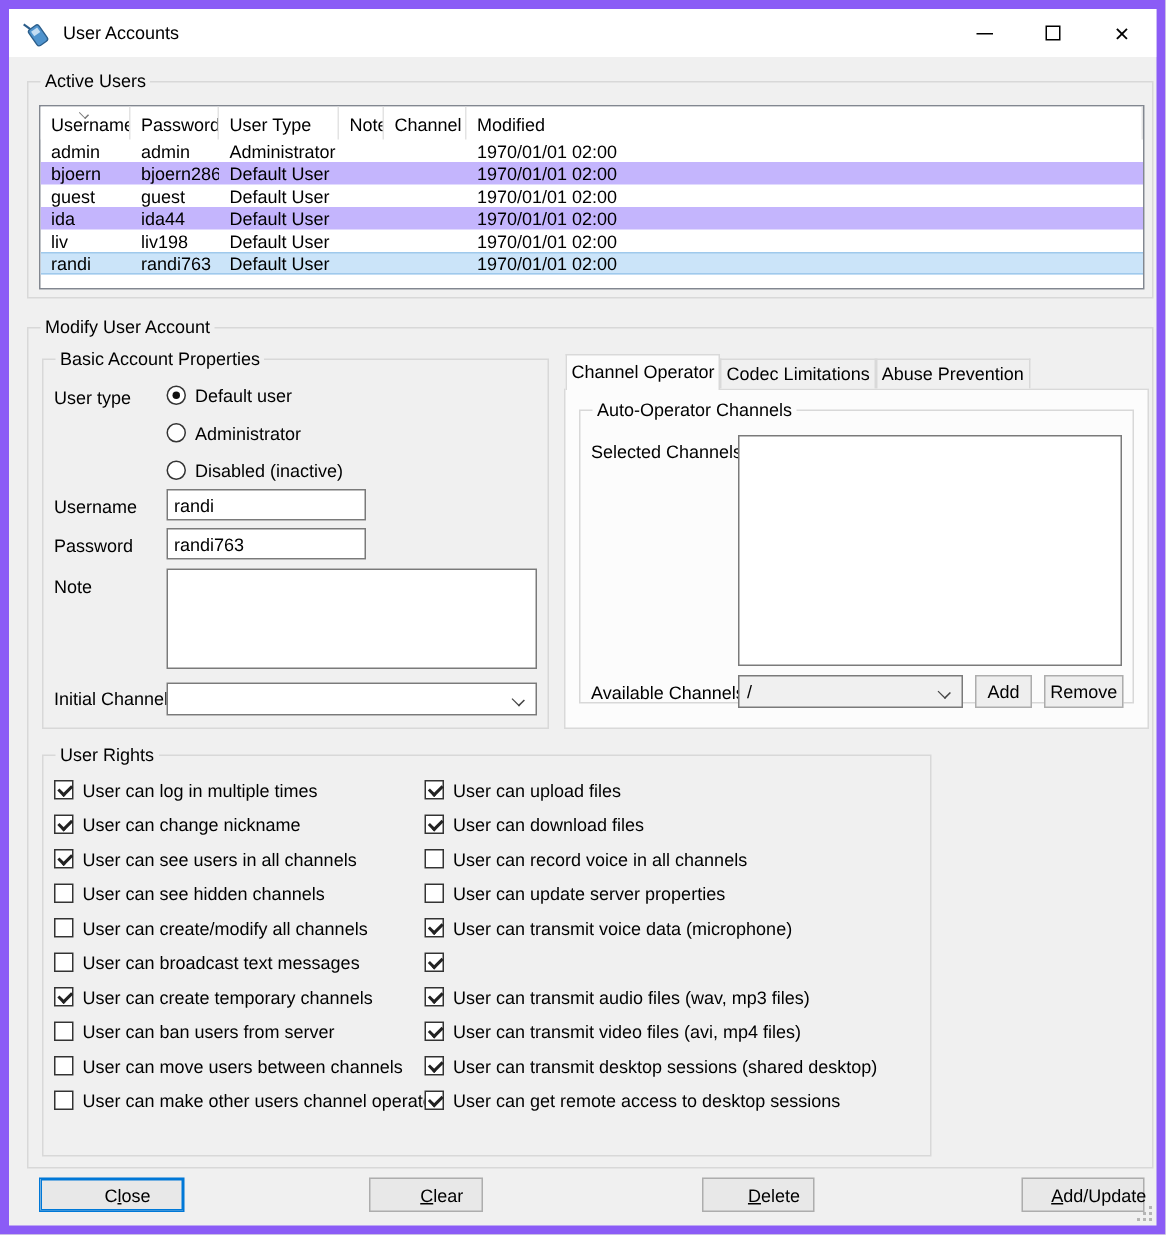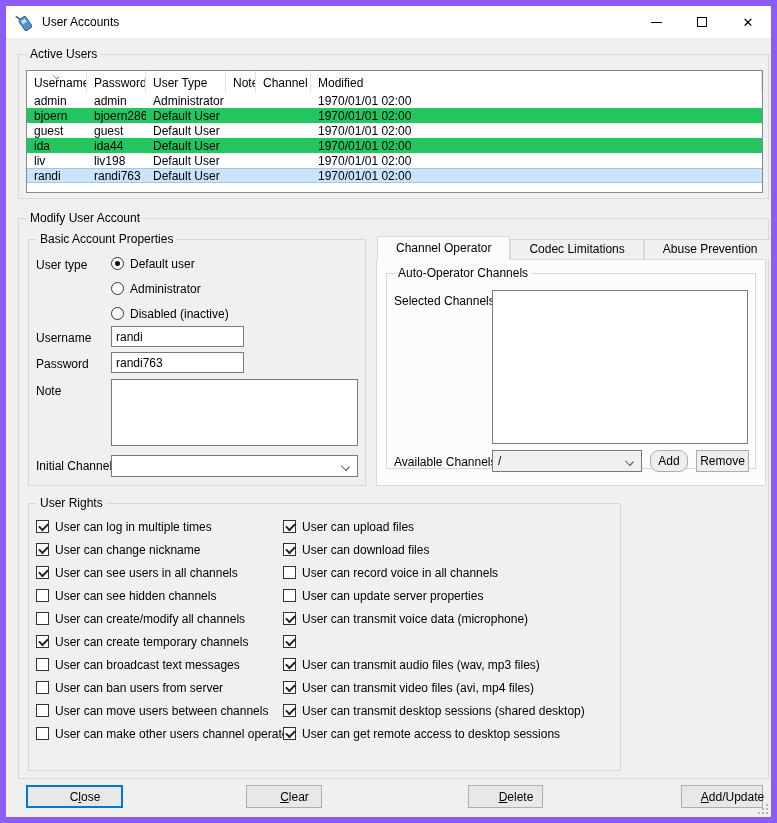--- a/index.html
+++ b/index.html
@@ -24,21 +24,21 @@
   
   .table { position:absolute; left:20px; top:64px; width:737px; height:123px;
     background:#fff; border:1px solid #828790; overflow:hidden; }
   .thead { display:flex; height:22px; background:#fff; }
   .th { position:relative; display:flex; align-items:flex-end; padding:0 0 3px 7px;
     border-right:1px solid #e3e3e3; white-space:nowrap; overflow:hidden; }
   .sortchev { position:absolute; top:2px; left:26px; width:6px; height:6px; }
   .sortchev::after { content:""; position:absolute; left:0; top:0; width:5px; height:5px;
     border:solid #777; border-width:0 1px 1px 0; transform:rotate(45deg) scale(1,0.6); }
   .tr { display:flex; height:15px; align-items:center; }
-  .tr.alt { background:#22c55e; }
+  .tr.alt { background:#c4b5fd; }
   .tr.sel { background:#cbe4f9; box-shadow:inset 0 1px #9fc9ec, inset 0 -1px #9fc9ec; }
   .td { padding-left:7px; white-space:nowrap; overflow:hidden; }
   .c0{width:60px}.c1{width:59px}.c2{width:80px}.c3{width:30px}.c4{width:55px}.c5{flex:1}
   
   .label { position:absolute; white-space:nowrap; }
   .input { position:absolute; background:#fff; border:1px solid #7a7a7a; padding:0 4px;
     font-size:12px; outline:none; }
   .listbox { position:absolute; background:#fff; border:1px solid #7a7a7a; }
   .combo { position:absolute; background:#fff; border:1px solid #7a7a7a; display:flex;
     align-items:center; padding-left:5px; }
@@ -51,21 +51,21 @@
   .radio.selected::after { content:""; position:absolute; left:3px; top:3px; width:5px; height:5px;
     border-radius:50%; background:#111; }
   .rlabel { margin-left:6px; white-space:nowrap; }
   .cbrow { display:flex; align-items:center; height:13px; margin-bottom:10px; }
   .cb { width:13px; height:13px; border:1px solid #333; background:#fff; position:relative; flex:0 0 13px; }
   .cb.checked::after { content:""; position:absolute; left:2px; top:2px; width:7px; height:4px;
     border-left:2px solid #222; border-bottom:2px solid #222; transform:rotate(-45deg); }
   .cblabel { margin-left:6px; white-space:nowrap; }
   
   .tabbar { position:absolute; left:371px; top:230px; height:23px; display:flex; align-items:flex-end; z-index:2; }
-  .tab { height:20px; line-height:19px; padding:0 18px; background:#f0f0f0;
+  .tab { height:20px; line-height:19px; padding:0 3px; background:#f0f0f0;
     border:1px solid #d9d9d9; border-bottom:none; white-space:nowrap; }
   .tab.active { height:24px; line-height:23px; background:#fcfcfc; margin-bottom:-1px; }
   .pane { position:absolute; left:370px; top:253px; width:390px; height:227px;
     background:#fcfcfc; border:1px solid #d9d9d9; z-index:1; }
   .pane-label-bg { background:#fcfcfc !important; }
   
   .pushbtn { position:absolute; height:22px; background:#eeeeee; border:1px solid #adadad;
     display:flex; align-items:center; justify-content:center; white-space:nowrap; }
   .bottombtn { top:779px; height:23px; background:#e8e8e8;padding-left:21px; }
   .bottombtn.default { border:1px solid #0078d7; box-shadow:inset 0 0 0 1px #0078d7; }
@@ -223,21 +223,21 @@
   <div class="groupbox" style="left:380px;top:267px;width:370px;height:196px;z-index:2;">
     <span class="gb-label pane-label-bg">Auto-Operator Channels</span>
   </div>
   <span class="label" style="left:388px;top:288px;z-index:2;">Selected Channels</span>
   <div class="listbox" style="left:486px;top:284px;width:256px;height:154px;z-index:2;"></div>
   <span class="label" style="left:388px;top:449px;z-index:2;">Available Channels</span>
   <div class="combo gray" style="left:486px;top:444px;width:150px;height:22px;z-index:2;">
     <span>/</span>
     <span class="chev"></span>
   </div>
-  <div class="pushbtn" style="left:644px;top:444px;width:38px;z-index:2;border-radius:9px;">
+  <div class="pushbtn" style="left:644px;top:444px;width:38px;z-index:2;">
       <span>Add</span>
     </div>
   <div class="pushbtn" style="left:690px;top:444px;width:53px;z-index:2;">
       <span>Remove</span>
     </div>
 
   <div class="groupbox" style="left:22px;top:497px;width:593px;height:268px;">
     <span class="gb-label">User Rights</span>
   </div>
   <div style="position:absolute;left:30px;top:514px;" id="cbleft">
@@ -255,26 +255,26 @@
       </div>
       <div class="cbrow">
         <span class="cb"></span>
         <span class="cblabel">User can see hidden channels</span>
       </div>
       <div class="cbrow">
         <span class="cb"></span>
         <span class="cblabel">User can create/modify all channels</span>
       </div>
       <div class="cbrow">
+        <span class="cb"></span>
+        <span class="cblabel">User can broadcast text messages</span>
+      </div>
+      <div class="cbrow">
         <span class="cb checked"></span>
         <span class="cblabel">User can create temporary channels</span>
-      </div>
-      <div class="cbrow">
-        <span class="cb"></span>
-        <span class="cblabel">User can broadcast text messages</span>
       </div>
       <div class="cbrow">
         <span class="cb"></span>
         <span class="cblabel">User can ban users from server</span>
       </div>
       <div class="cbrow">
         <span class="cb"></span>
         <span class="cblabel">User can move users between channels</span>
       </div>
       <div class="cbrow">

